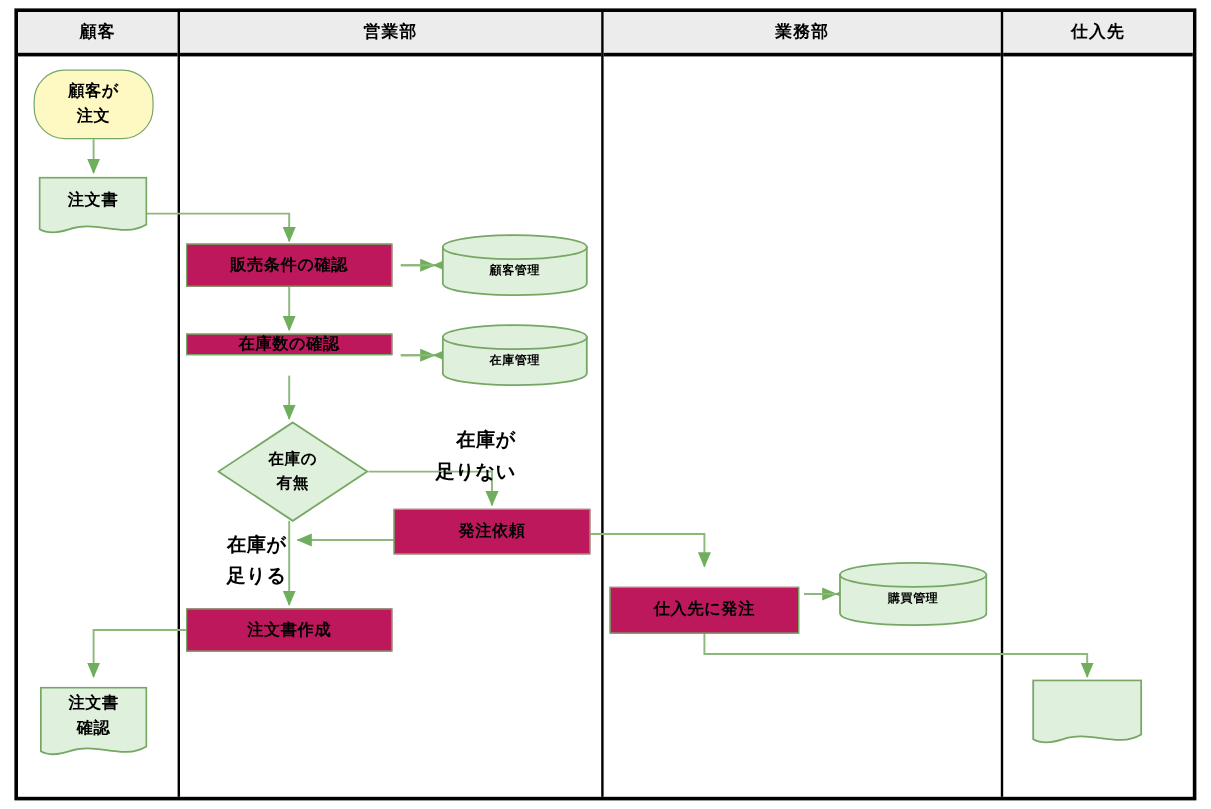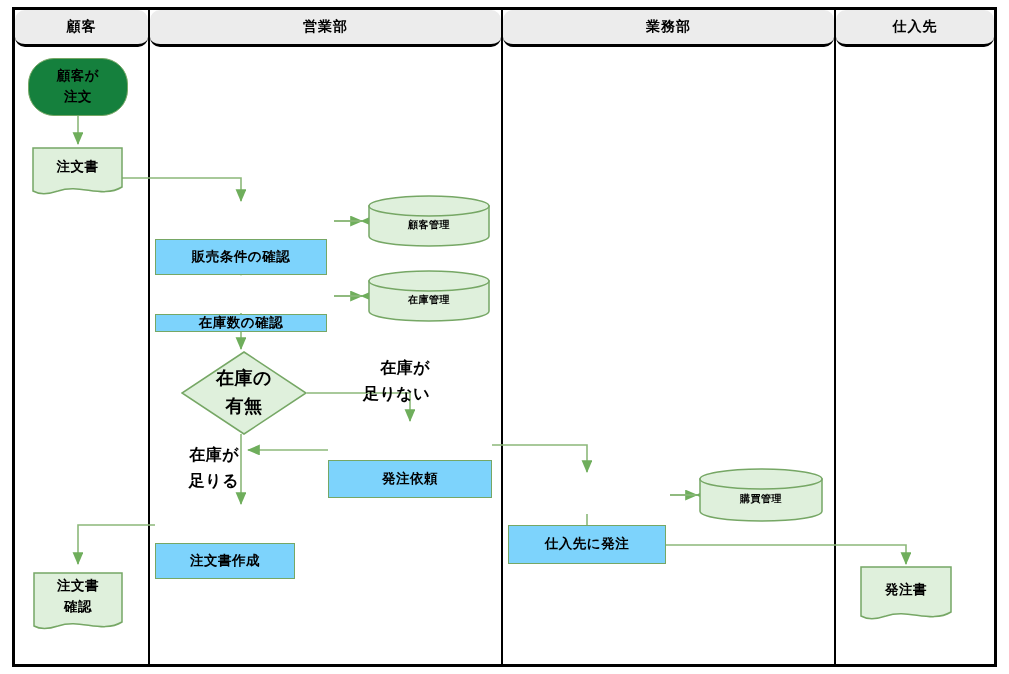--- a/index.html
+++ b/index.html
@@ -5,41 +5,41 @@
   html,body{margin:0;padding:0;background:#ffffff;}
   body{font-family:"Liberation Sans","DejaVu Sans",sans-serif;}
   #page{position:relative;width:1009px;height:674px;background:#ffffff;overflow:hidden;}
 
   
   #frame{position:absolute;left:12px;top:7px;width:985px;height:660px;
          border:3px solid #000000;box-sizing:border-box;background:#ffffff;}
   .lane-head{position:absolute;top:0;height:37px;background:#ececec;
              border-bottom:3px solid #000;box-sizing:border-box;
              display:flex;align-items:center;justify-content:center;
-             font-size:14px;font-weight:bold;color:#000;letter-spacing:1px;border-radius:10px;}
+             font-size:14px;font-weight:bold;color:#000;letter-spacing:1px;}
   .lane-div{position:absolute;top:0;bottom:0;width:2px;background:#000;}
 
   
   #wires{position:absolute;left:0;top:0;width:1009px;height:674px;pointer-events:none;}
 
   
   .node{position:absolute;box-sizing:border-box;display:flex;align-items:center;
         justify-content:center;text-align:center;color:#000;font-size:13.5px;
         font-weight:bold;line-height:1.55;letter-spacing:.5px;}
-  .proc{background:#7dd3fc;border:1.5px solid #76a765;margin-top:36px;}
-  .term{background:#15803d;border:1.5px solid #76a765;border-radius:26px;}
+  .proc{background:#be185d;border:1.5px solid #76a765;}
+  .term{background:#fef9c3;border:1.5px solid #76a765;border-radius:26px;}
   .doc-wrap{position:absolute;}
   .doc-label{position:absolute;left:0;right:0;top:0;bottom:10px;display:flex;
              align-items:center;justify-content:center;text-align:center;
              font-size:13.5px;font-weight:bold;line-height:1.55;color:#000;
              letter-spacing:.5px;pointer-events:none;}
   .dia-wrap{position:absolute;}
   .dia-label{position:absolute;left:0;right:0;top:0;bottom:0;display:flex;
              align-items:center;justify-content:center;text-align:center;
-             font-size:18px;font-weight:bold;line-height:1.55;color:#000;
+             font-size:13px;font-weight:bold;line-height:1.55;color:#000;
              letter-spacing:.5px;pointer-events:none;}
   .cyl-wrap{position:absolute;}
   .cyl-label{position:absolute;left:0;right:0;top:8px;bottom:0;display:flex;
              align-items:center;justify-content:center;text-align:center;
              font-size:10px;font-weight:bold;color:#000;letter-spacing:.5px;
              pointer-events:none;}
   .edge-label{position:absolute;font-size:16px;font-weight:bold;color:#000;
               line-height:1.6;text-align:right;letter-spacing:.5px;}
 </style>
 </head>
@@ -151,21 +151,21 @@
     <div class="dia-label" style="flex-direction:column;">
       <span>在庫の</span>
       <span>有無</span>
     </div>
   </div>
 
   <div class="node proc" style="left:328px;top:424px;width:164px;height:38px;">
     <span>発注依頼</span>
   </div>
 
-  <div class="node proc" style="left:155px;top:507px;width:140px;height:36px;">
+  <div class="node proc" style="left:155px;top:507px;width:172px;height:36px;">
     <span>注文書作成</span>
   </div>
 
   <div class="node proc" style="left:508px;top:489px;width:158px;height:39px;">
     <span>仕入先に発注</span>
   </div>
 
   <div class="cyl-wrap" style="left:699px;top:468px;width:124px;height:54px;">
     <svg width="124" height="54" viewBox="0 0 124 54">
       <path d="M1,11 L1,43 C1,49 28,53 62,53 C96,53 123,49 123,43 L123,11 Z" fill="#dff0dc" stroke="#76a765" stroke-width="1.5"></path>
@@ -181,21 +181,20 @@
     <div class="doc-label" style="flex-direction:column;bottom:12px;">
       <span>注文書</span>
       <span>確認</span>
     </div>
   </div>
 
   <div class="doc-wrap" style="left:860px;top:566px;width:92px;height:58px;">
     <svg width="92" height="58" viewBox="0 0 92 58">
       <path d="M1,1 L91,1 L91,46 C71,58 48,42 26,50 C17,53 8,54 1,50 Z" fill="#dff0dc" stroke="#76a765" stroke-width="1.5"></path>
     </svg>
-    <div class="doc-label">発注書</div>
   </div>
 
   <div class="edge-label" style="left:340px;top:355px;width:90px;">
     <div>在庫が</div>
     <div>足りない</div>
   </div>
 
   <div class="edge-label" style="left:173px;top:442px;width:66px;">
     <div>在庫が</div>
     <div>足りる</div>

